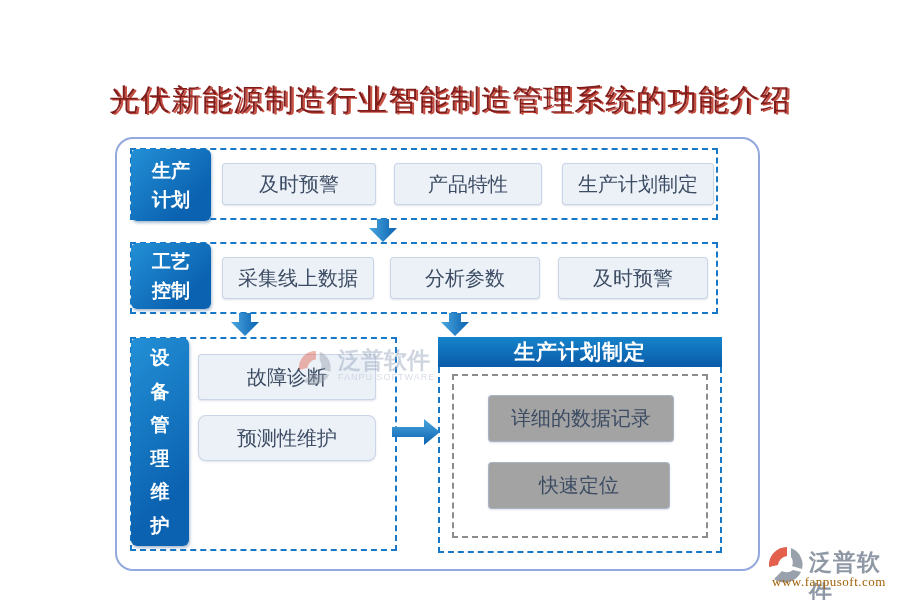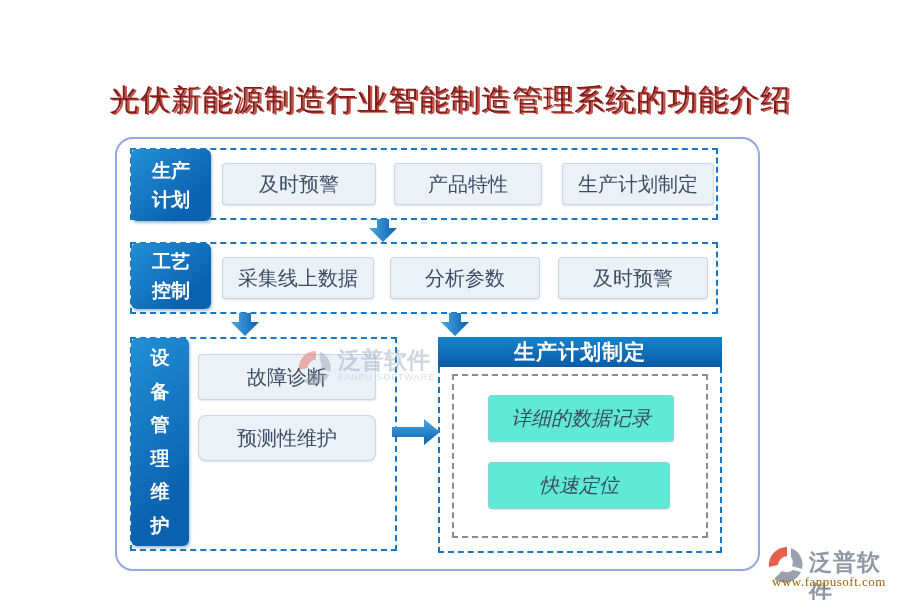--- a/index.html
+++ b/index.html
@@ -33,21 +33,21 @@
     display:flex;flex-direction:column;align-items:center;justify-content:space-evenly;
     box-shadow:1px 2px 3px rgba(10,70,130,.35);
   }
   .btn{
     position:absolute;height:40px;border-radius:4px;z-index:2;
     background:#ECF1F8;border:1px solid rgba(185,198,220,.65);
     display:flex;align-items:center;justify-content:center;
     font-size:20px;color:#3C4C63;
     box-shadow:0 1px 2px rgba(120,140,170,.25);
   }
-  .btn-blue{background:#5eead4;border-color:rgba(175,192,220,.6);font-style:italic;}
+  .btn-blue{background:#a3a3a3;border-color:rgba(175,192,220,.6);}
   .q-header{
     position:absolute;left:438px;top:337px;width:284px;height:30px;z-index:3;
     background:linear-gradient(180deg,#1583CB 0%,#0A5BA8 100%);
     color:#fff;font-size:21px;font-weight:bold;letter-spacing:1px;
     display:flex;align-items:center;justify-content:center;
   }
   .arrow{position:absolute;z-index:4;}
   .watermark{
     position:absolute;left:296px;top:349px;z-index:5;display:flex;align-items:flex-start;
     opacity:.45;pointer-events:none;

